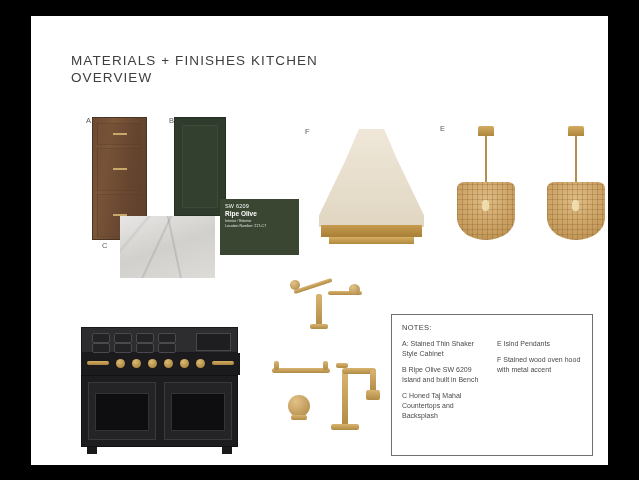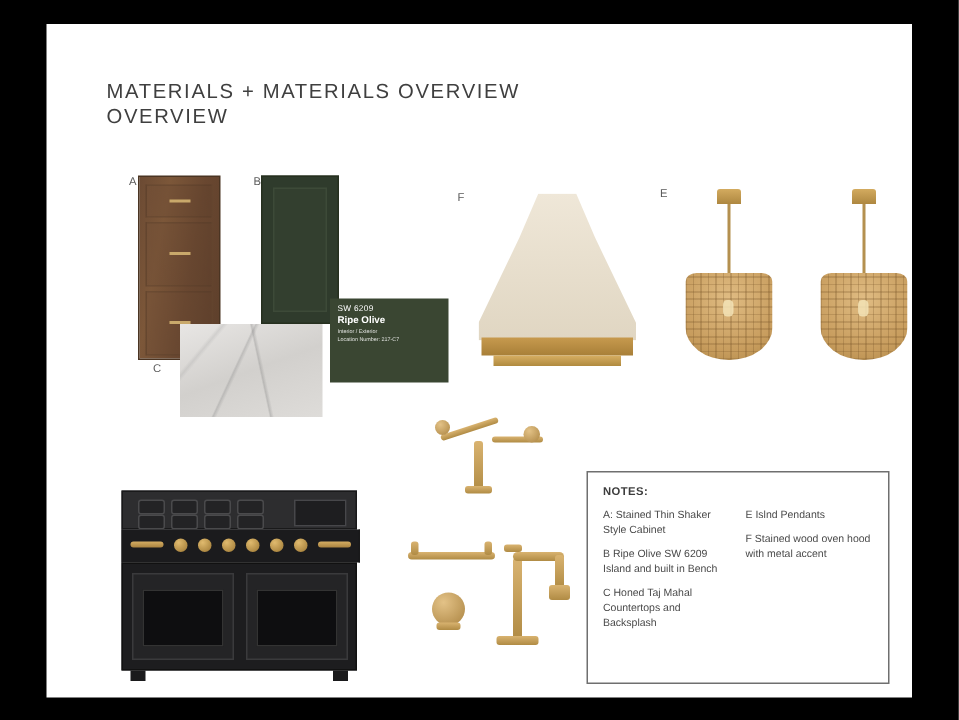--- a/index.html
+++ b/index.html
@@ -175,37 +175,37 @@
   .notes {
     position: absolute;
     left: 360px;
     top: 298px;
     width: 202px;
     height: 142px;
     border: 1px solid #6f6f6f;
     box-sizing: border-box;
     padding: 8px 10px;
   }
-  .notes .hd { font-size: 7.5px; color:#3d3d3d; margin-bottom: 7px; letter-spacing:.3px;font-weight:bold;}
+  .notes .hd { font-size: 7.5px; color:#3d3d3d; margin-bottom: 7px; letter-spacing:.3px;}
   .notes-cols { display:flex; gap: 10px; }
   .notes-col { flex: 1; }
   .notes-col p {
     margin: 0 0 6px 0;
     font-size: 7px;
     line-height: 10px;
     color: #4a4a4a;
   }
 </style>
 </head>
 <body>
 
 <div class="page">
 
   <div class="title-block">
-    <div class="title-line">MATERIALS + MATERIALS OVERVIEW</div>
+    <div class="title-line">MATERIALS + FINISHES KITCHEN</div>
     <div class="title-line">OVERVIEW</div>
   </div>
 
   <div class="lbl" style="left:55px; top:100px;">A</div>
   <div class="lbl" style="left:138px; top:100px;">B</div>
   <div class="lbl" style="left:71px; top:225px;">C</div>
   <div class="lbl" style="left:274px; top:111px;">F</div>
   <div class="lbl" style="left:409px; top:108px;">E</div>
 
   <div class="cab-a">

